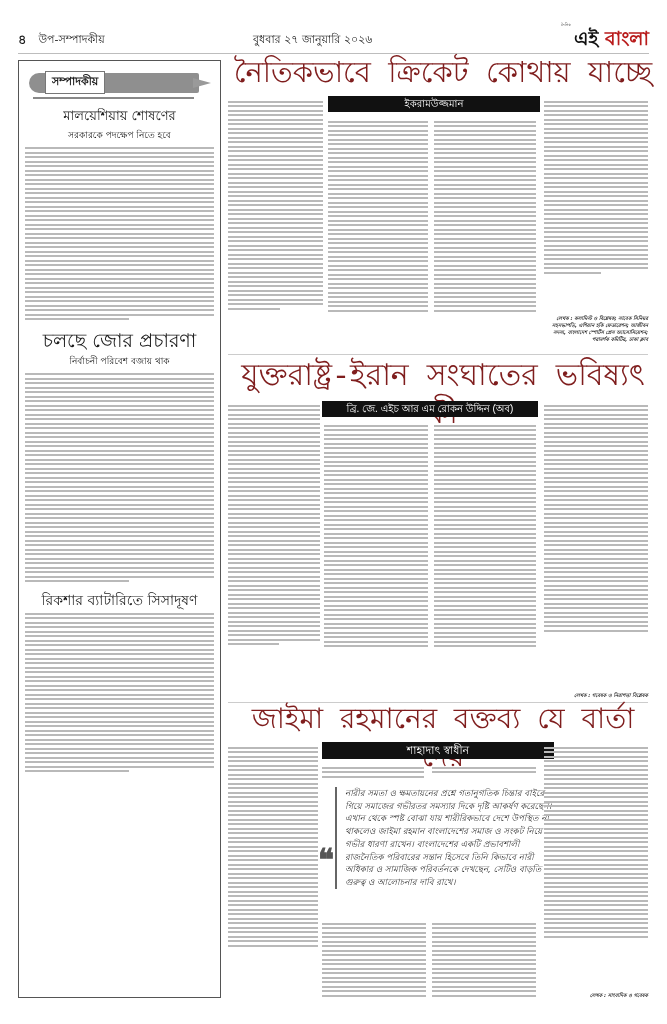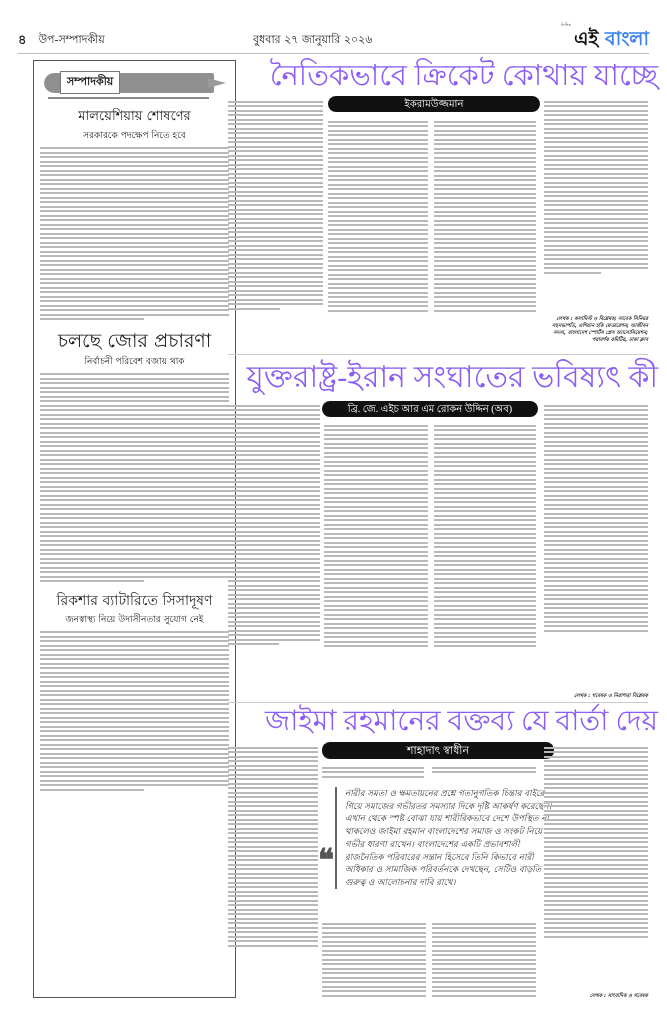--- a/index.html
+++ b/index.html
@@ -4,42 +4,42 @@
 <style>
   * { box-sizing: border-box; margin: 0; padding: 0; }
   html, body { width: 667px; height: 1024px; background: #ffffff; overflow: hidden; }
   body { font-family: "DejaVu Serif", serif; color: #1a1a1a; position: relative; }
 
   .masthead { position: absolute; top: 28px; left: 18px; right: 18px; height: 26px; display: flex; align-items: center; border-bottom: 1px solid #bdbdbd; }
   .page-no { font-family: "DejaVu Sans", sans-serif; font-size: 13px; font-weight: bold; margin-right: 12px; }
   .section-name { font-family: "DejaVu Sans", sans-serif; font-size: 11px; }
   .date { position: absolute; left: 235px; font-size: 11px; font-family: "DejaVu Sans", sans-serif; }
   .logo { position: absolute; right: 0; top: -4px; font-family: "DejaVu Sans", sans-serif; font-weight: bold; font-size: 19px; color: #111; }
-  .logo .accent { color: #3b82f6; }
+  .logo .accent { color: #b91c1c; }
   .logo-small { position: absolute; right: 78px; top: -6px; font-size: 4px; }
 
   
-  .editorial { position: absolute; top: 60px; left: 18px; width: 203px; height: 938px; border: 1px solid #555; padding: 6px 6px; margin-left: 15px; }
+  .editorial { position: absolute; top: 60px; left: 18px; width: 203px; height: 938px; border: 1px solid #555; padding: 6px 6px; }
   .ed-banner { position: relative; height: 30px; margin: 2px 0 6px; }
   .ed-pen { position: absolute; left: 4px; top: 4px; width: 170px; height: 20px; background: #8f8f8f; border-radius: 10px 2px 2px 10px; }
   .ed-pen-tip { position: absolute; left: 168px; top: 9px; width: 0; height: 0; border-top: 5px solid transparent; border-bottom: 5px solid transparent; border-left: 18px solid #9a9a9a; }
   .ed-label { position: absolute; left: 20px; top: 2px; background: #fff; border: 1px solid #777; padding: 1px 6px; font-family: "DejaVu Sans", sans-serif; font-weight: bold; font-size: 11px; }
   .ed-underline { position: absolute; left: 8px; right: 20px; bottom: 0; height: 2px; background: #888; }
 
   .ed-head { font-family: "DejaVu Sans", sans-serif; font-size: 13px; line-height: 21px; text-align: center; font-weight: normal; margin-top: 4px; }
   .ed-sub { font-family: "DejaVu Sans", sans-serif; font-size: 9px; text-align: center; margin: 2px 0 4px; }
 
   .txt { display: block; }
   .lines { margin: 2px 0; }
   .lines i { display: block; height: 2px; margin: 2.5px 0; background: #b9b9b9; }
   .lines i.s { width: 55%; }
 
   
-  .art-head { position: absolute; font-family: Liberation Serif, serif; text-align: right; color: #8b5cf6; }
-  .byline-bar { position: absolute; background: #111; color: #fff; font-family: Liberation Serif, serif; text-align: center; border-radius: 8px; }
+  .art-head { position: absolute; font-family: Liberation Mono, monospace; text-align: center; color: #7f1d1d; }
+  .byline-bar { position: absolute; background: #111; color: #fff; font-family: Liberation Sans, sans-serif; text-align: center; }
   .col { position: absolute; }
   .credit { position: absolute; font-family: "DejaVu Sans", sans-serif; font-size: 5px; font-style: italic; font-weight: bold; text-align: right; line-height: 7px; }
   .divider { position: absolute; background: #ccc; height: 1px; }
 
   .quote { position: absolute; left: 335px; top: 787px; width: 220px; border-left: 2px solid #666; padding-left: 8px; font-family: "DejaVu Sans", sans-serif; font-style: italic; font-size: 8.6px; line-height: 12.7px; color: #333; }
   .quote-mark { position: absolute; left: 318px; top: 842px; font-family: "DejaVu Serif", serif; font-size: 30px; color: #555; font-weight: bold; }
 </style>
 </head>
 <body>
 
@@ -160,21 +160,20 @@
         <i></i>
         <i></i>
         <i class="s"></i>
     </div>
   </div>
 
   <div style="margin-top:8px;">
     <div class="ed-head" style="font-size:14px;line-height:20px;">
       <span class="txt">রিকশার ব্যাটারিতে সিসাদূষণ</span>
     </div>
-    <div class="ed-sub">জনস্বাস্থ্য নিয়ে উদাসীনতার সুযোগ নেই</div>
     <div class="lines">
       <i></i>
         <i></i>
         <i></i>
         <i></i>
         <i></i>
         <i></i>
         <i></i>
         <i></i>
         <i></i>

